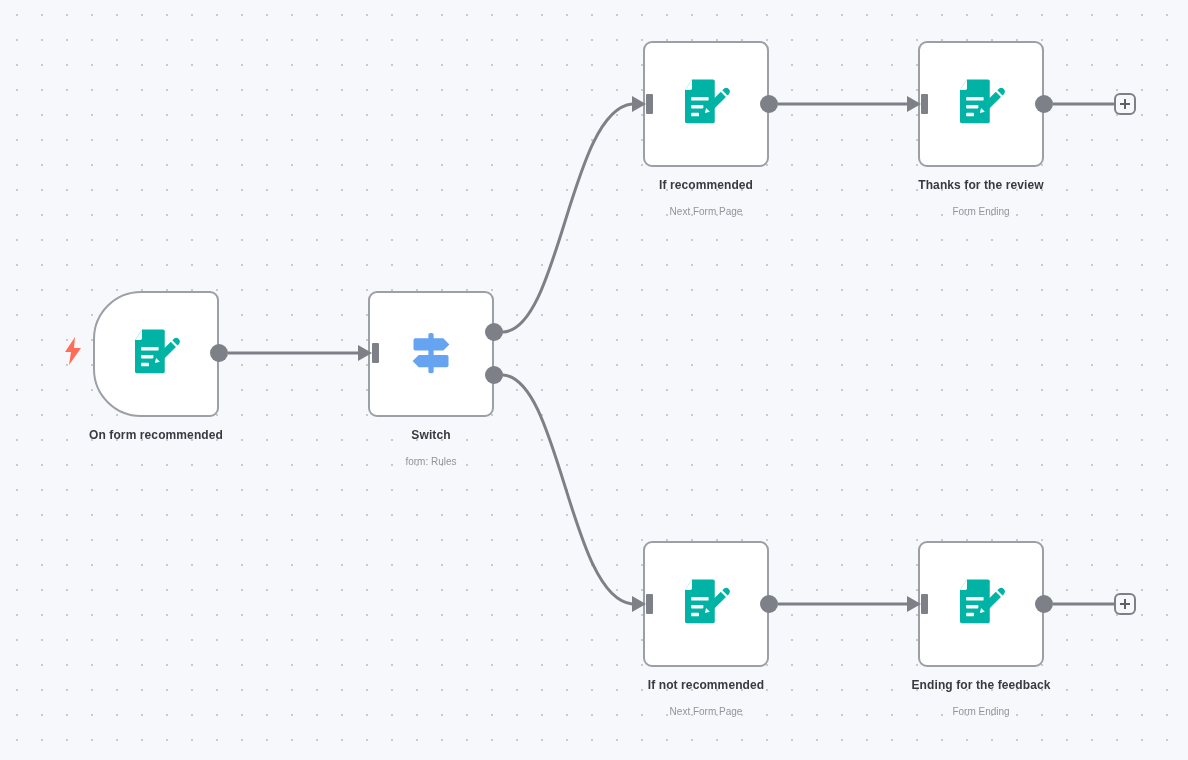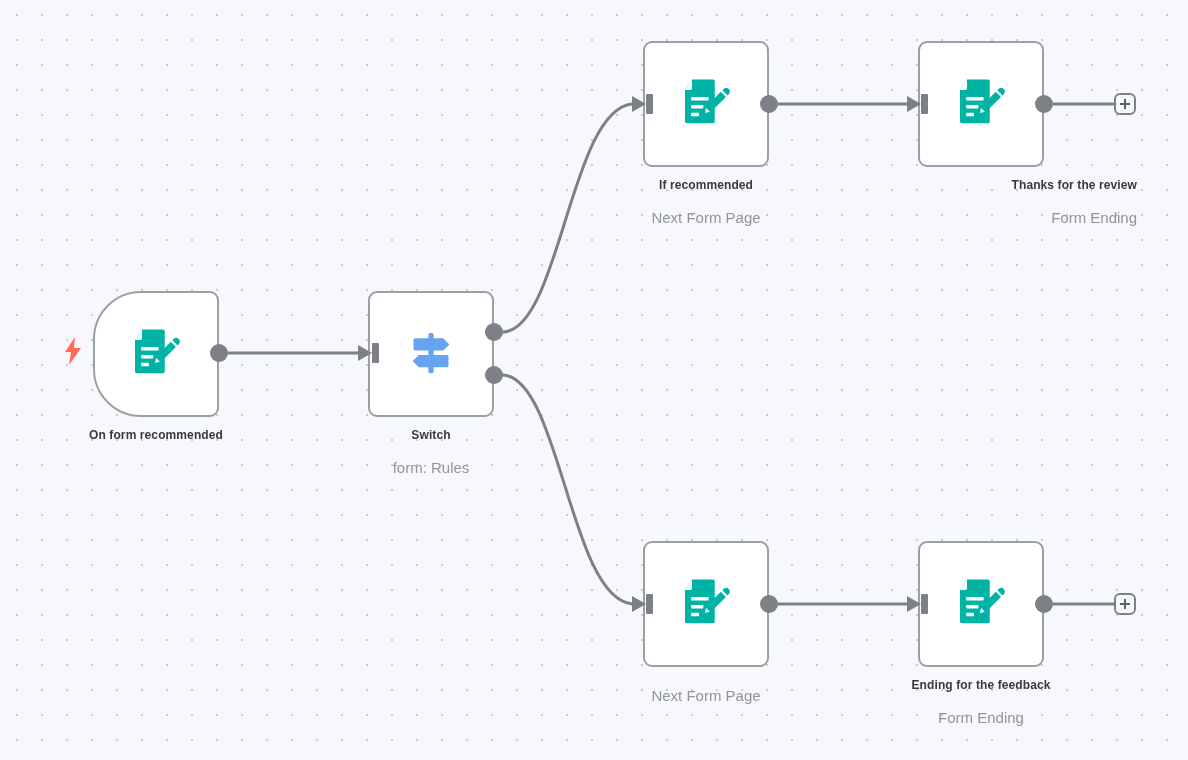--- a/index.html
+++ b/index.html
@@ -66,25 +66,25 @@
     pointer-events: none;
   }
   .node-title {
     font-size: 12px;
     font-weight: bold;
     color: #383a41;
     letter-spacing: 0.1px;
     line-height: 22px;
   }
   .node-subtitle {
-    font-size: 15px;
+    font-size: 10px;
     font-weight: normal;
     color: #919499;
     line-height: 20px;
-    margin-top: 12px;
+    margin-top: 6px;
   }
 
   
   .trigger-bolt {
     position: absolute;
     width: 20px;
     height: 28px;
   }
 
   
@@ -233,21 +233,21 @@
         <path fill="#00b3a4" d="M52.4 14.6 a4.2 4.2 0 0 1 5.9 5.9 L56.6 22.2 l-5.9 -5.9 z"></path>
         <path fill="#00b3a4" d="M48.9 18.1 l5.9 5.9 l-16.4 16.4 l-7.7 1.8 l1.8 -7.7 z"></path>
         <path fill="#ffffff" d="M32.1 36.6 l-1.3 5.6 l5.6 -1.3 z"></path>
       </svg>
     </div>
     <svg class="in-arrow" style="left:907px; top:93px;" width="22" height="22" viewBox="0 0 22 22">
       <rect fill="#7d8086" x="14" y="1" width="7" height="20" rx="1"></rect>
       <path fill="#7d8086" d="M0 3 L14 11 L0 19 z"></path>
     </svg>
     <div class="out-dot" style="left:1035px; top:95px;"></div>
-    <div class="node-caption" style="left:825px; top:174px; width:312px;text-align:right;">
+    <div class="node-caption" style="left:825px; top:174px; width:312px;">
       <div class="node-title">Thanks for the review</div>
       <div class="node-subtitle">Form Ending</div>
     </div>
   </div>
 
   <div class="node-wrap">
     <div class="node-box" style="left:643px; top:541px; width:126px; height:126px;">
       <svg class="node-icon" width="56" height="56" viewBox="0 0 64 64">
         <path fill="#00b3a4" d="M16 4 h24 a2 2 0 0 1 2 2 v46 a2 2 0 0 1 -2 2 H10 a2 2 0 0 1 -2 -2 V16 z"></path>
         <path fill="#ffffff" d="M16 4 L8 16 h6 a2 2 0 0 0 2 -2 z"></path>
@@ -258,20 +258,21 @@
         <path fill="#00b3a4" d="M48.9 18.1 l5.9 5.9 l-16.4 16.4 l-7.7 1.8 l1.8 -7.7 z"></path>
         <path fill="#ffffff" d="M32.1 36.6 l-1.3 5.6 l5.6 -1.3 z"></path>
       </svg>
     </div>
     <svg class="in-arrow" style="left:632px; top:593px;" width="22" height="22" viewBox="0 0 22 22">
       <rect fill="#7d8086" x="14" y="1" width="7" height="20" rx="1"></rect>
       <path fill="#7d8086" d="M0 3 L14 11 L0 19 z"></path>
     </svg>
     <div class="out-dot" style="left:760px; top:595px;"></div>
     <div class="node-caption" style="left:550px; top:674px; width:312px;">
+      <div class="node-title">If not recommended</div>
       <div class="node-subtitle">Next Form Page</div>
     </div>
   </div>
 
   <div class="node-wrap">
     <div class="node-box" style="left:918px; top:541px; width:126px; height:126px;">
       <svg class="node-icon" width="56" height="56" viewBox="0 0 64 64">
         <path fill="#00b3a4" d="M16 4 h24 a2 2 0 0 1 2 2 v46 a2 2 0 0 1 -2 2 H10 a2 2 0 0 1 -2 -2 V16 z"></path>
         <path fill="#ffffff" d="M16 4 L8 16 h6 a2 2 0 0 0 2 -2 z"></path>
         <rect fill="#ffffff" x="15" y="24" width="20" height="4" rx="1"></rect>

